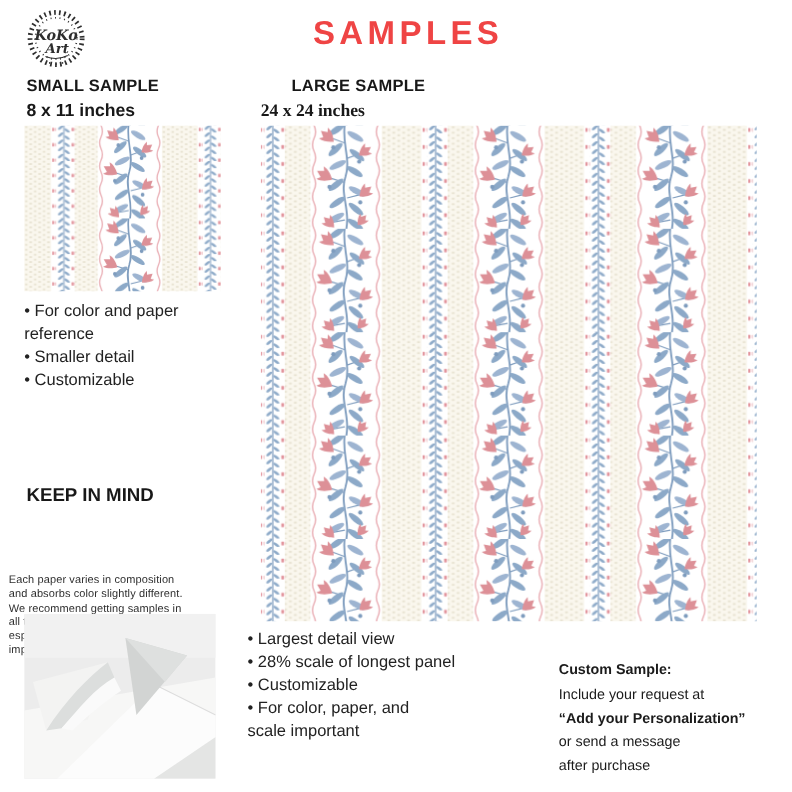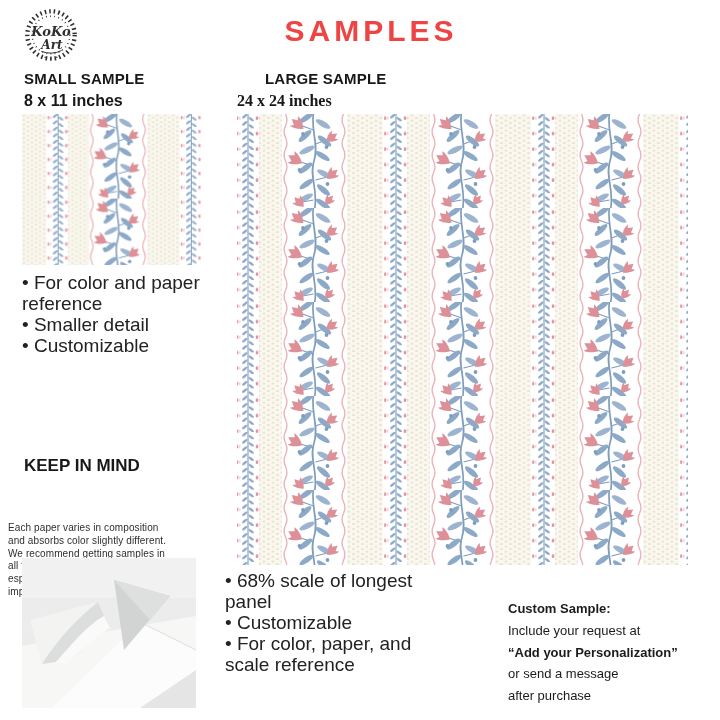--- a/index.html
+++ b/index.html
@@ -23,27 +23,27 @@
   .logo{top:5px;left:22px;width:58px;height:60px;}
   .logo text{font-family:"DejaVu Serif",serif;font-style:italic;font-weight:bold;fill:#2e2e2e;}
 
   .sec-head{font-size:15px;font-weight:bold;letter-spacing:.2px;color:#181818;}
   .sec-size{font-size:16px;font-weight:bold;color:#181818;}
 
   .small-head{top:70px;left:24px;}
   .small-size{top:92px;left:24px;}
   .small-swatch{top:114px;left:22px;}
 
-  .bullets{list-style:none;margin:0;padding:0;font-size:19px;line-height:21px;color:#222;}
+  .bullets{list-style:none;margin:0;padding:0;font-size:15px;line-height:21px;color:#222;}
   .bullets li{white-space:pre-line;}
   .bullets li::before{content:"• ";}
   .small-bullets{top:272px;left:22px;width:205px;}
   .large-bullets{top:570px;left:225px;width:215px;}
 
-  .kim-head{top:456px;left:24px;font-size:17px;font-weight:bold;color:#181818;}
+  .kim-head{top:440px;left:24px;font-size:17px;font-weight:bold;color:#181818;}
   .kim-body{top:482px;left:8px;width:185px;font-size:10px;line-height:12.8px;
             color:#2e2e2e;white-space:pre-line;letter-spacing:.1px;margin-top:40px;}
 
   .photo{top:558px;left:22px;}
 
   .large-head{top:70px;left:237px;margin-left:28px;}
   .large-size{top:92px;left:237px;font-family:Liberation Serif, serif;}
   .large-swatch{top:114px;left:237px;}
 
   .custom{top:598px;left:508px;width:205px;font-size:13px;line-height:21.8px;color:#1b1b1b;}
@@ -176,24 +176,25 @@
   </svg>
 
   <div class="abs sec-head large-head">LARGE SAMPLE</div>
   <div class="abs sec-size large-size">24 x 24 inches</div>
 
   <svg class="abs large-swatch" width="451" height="451">
     <rect width="451" height="451" fill="url(#pat-large)"></rect>
   </svg>
 
   <ul class="abs bullets large-bullets">
-    <li>68% scale of longest panel</li>
+    <li>Largest detail view</li>
+    <li>28% scale of longest panel</li>
     <li>Customizable</li>
     <li>For color, paper, and
-scale reference</li>
+scale important</li>
   </ul>
 
   <div class="abs custom">
     <div class="b">Custom Sample:</div>
     <div>Include your request at</div>
     <div class="b">“Add your Personalization”</div>
     <div>or send a message</div>
     <div>after purchase</div>
   </div>
 

